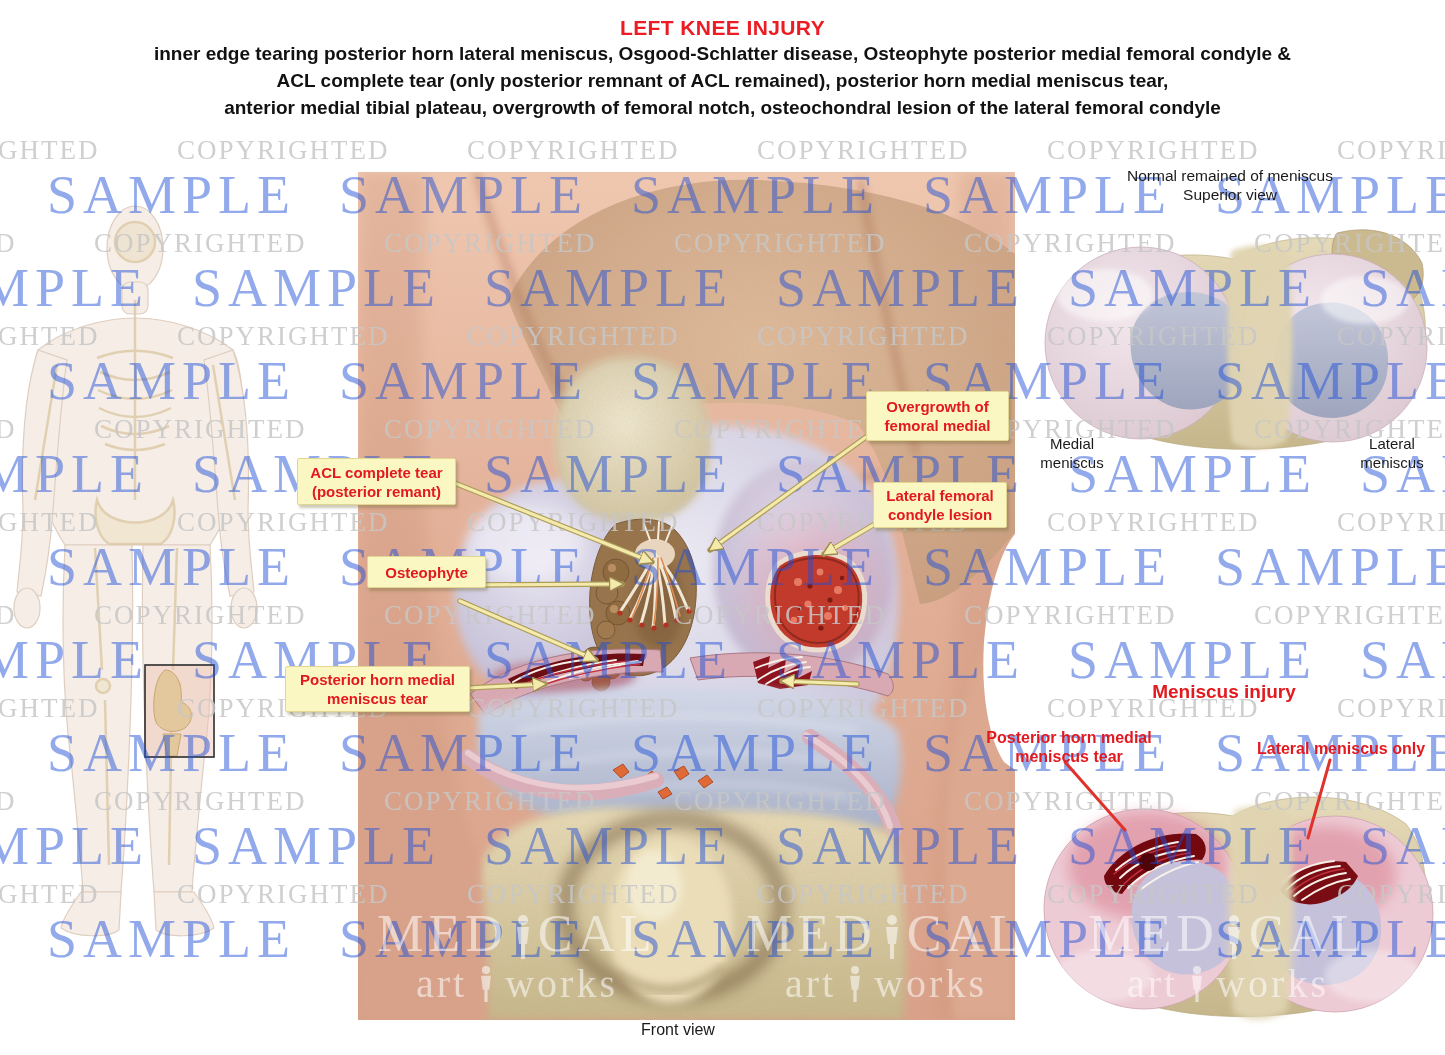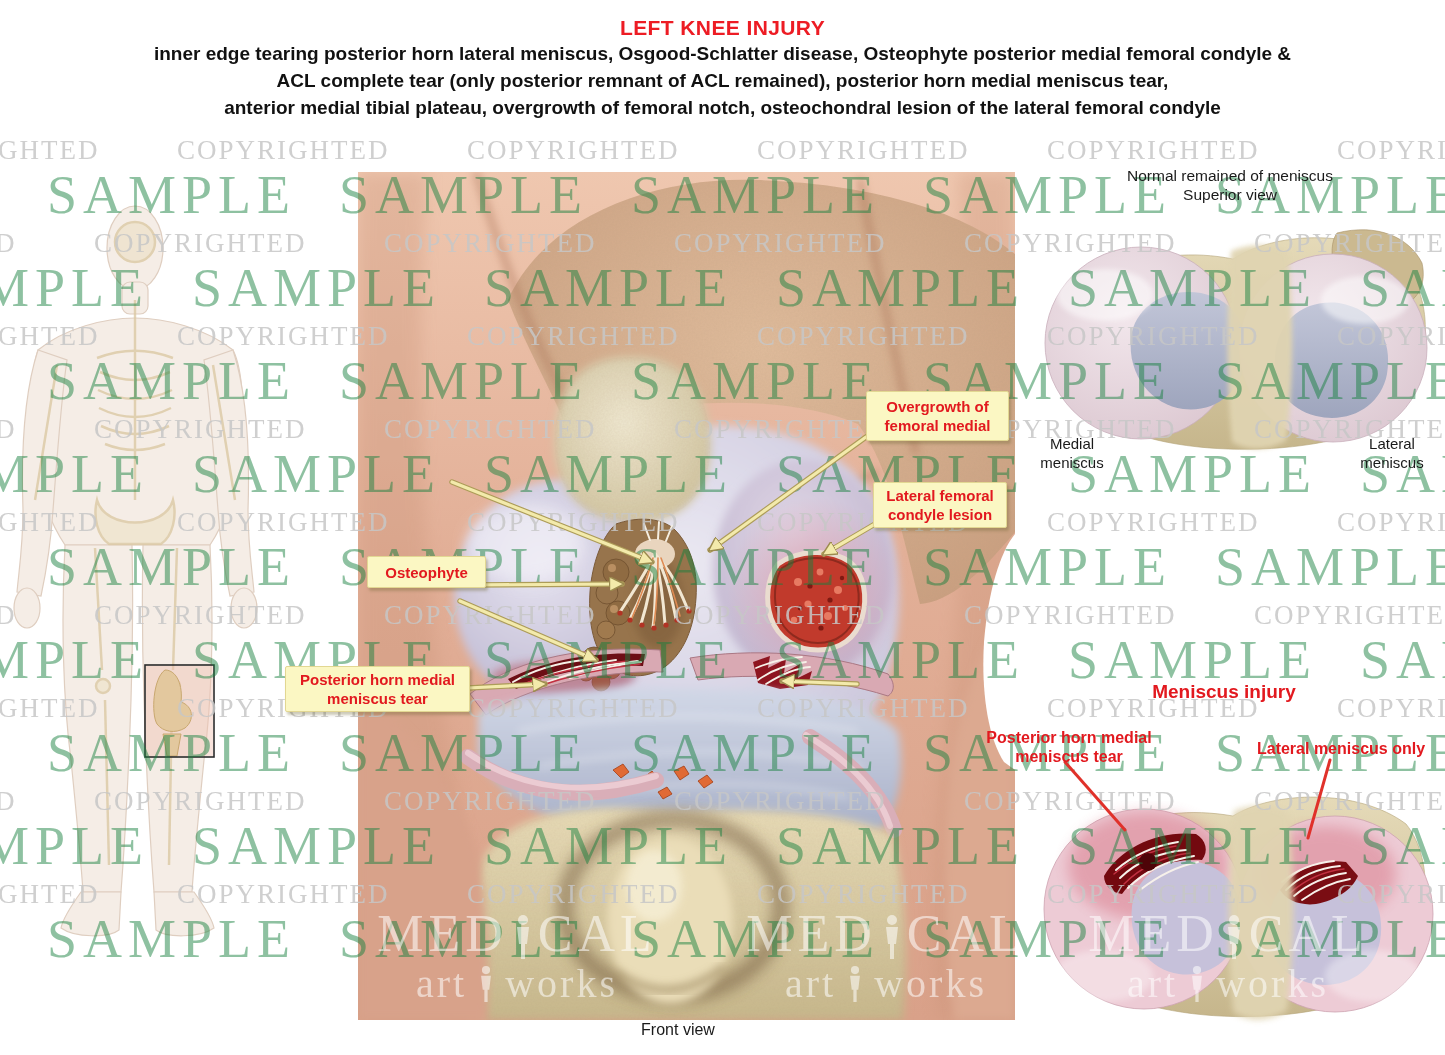--- a/index.html
+++ b/index.html
@@ -20,21 +20,21 @@
   .cap-15{font-size:15px;line-height:19px;}
   .cap-16{font-size:16px;line-height:20px;}
   .red-head{position:absolute;z-index:4;text-align:center;color:#E2191F;font-weight:bold;font-size:19px;}
   .red-lab{position:absolute;z-index:4;text-align:center;color:#E2191F;font-weight:bold;font-size:16px;line-height:19px;}
   
   #wm-layer{position:absolute;left:0;top:0;width:1445px;height:1055px;z-index:2;
             pointer-events:none;overflow:hidden;}
   .wm-copy{position:absolute;font-family:"Liberation Serif",serif;font-size:27px;
            letter-spacing:2px;color:#C7C7C7;opacity:.85;white-space:nowrap;}
   .wm-sample{position:absolute;font-family:"Liberation Serif",serif;font-size:54px;
-             letter-spacing:6px;color:#15803d;opacity:.48;white-space:nowrap;}
+             letter-spacing:6px;color:#1d4ed8;opacity:.48;white-space:nowrap;}
   .maw-logo{position:absolute;z-index:3;text-align:right;color:rgba(255,255,255,.55);
             font-family:Liberation Serif, serif;pointer-events:none;}
   .maw-l1{font-size:52px;letter-spacing:5px;line-height:52px;display:flex;align-items:flex-end;justify-content:center;gap:4px;}
   .maw-l2{font-size:40px;letter-spacing:3px;line-height:40px;display:flex;align-items:flex-end;justify-content:center;gap:10px;margin-top:4px;}
   .arrows{position:absolute;left:0;top:0;z-index:3;pointer-events:none;}
   .illus{position:absolute;z-index:1;}
 </style>
 </head>
 <body>
 
@@ -582,20 +582,24 @@
     </g>
   </svg>
 
   <div class="hdr">
     <div class="hdr-title">LEFT KNEE INJURY</div>
     <div class="hdr-sub">inner edge tearing posterior horn lateral meniscus, Osgood-Schlatter disease, Osteophyte posterior medial femoral condyle &amp;</div>
     <div class="hdr-sub">ACL complete tear (only posterior remnant of ACL remained), posterior horn medial meniscus tear,</div>
     <div class="hdr-sub">anterior medial tibial plateau, overgrowth of femoral notch, osteochondral lesion of the lateral femoral condyle</div>
   </div>
 
+  <div class="callout" style="left:297px;top:458px;width:157px;height:45px;">
+    <span>ACL complete tear</span>
+    <span>(posterior remant)</span>
+  </div>
   <div class="callout" style="left:347px;top:556px;width:117px;height:30px;margin-left:20px;">
     <span>Osteophyte</span>
   </div>
   <div class="callout" style="left:285px;top:666px;width:183px;height:44px;">
     <span>Posterior horn medial</span>
     <span>meniscus tear</span>
   </div>
   <div class="callout" style="left:866px;top:391px;width:141px;height:48px;">
     <span>Overgrowth of</span>
     <span>femoral medial</span>

